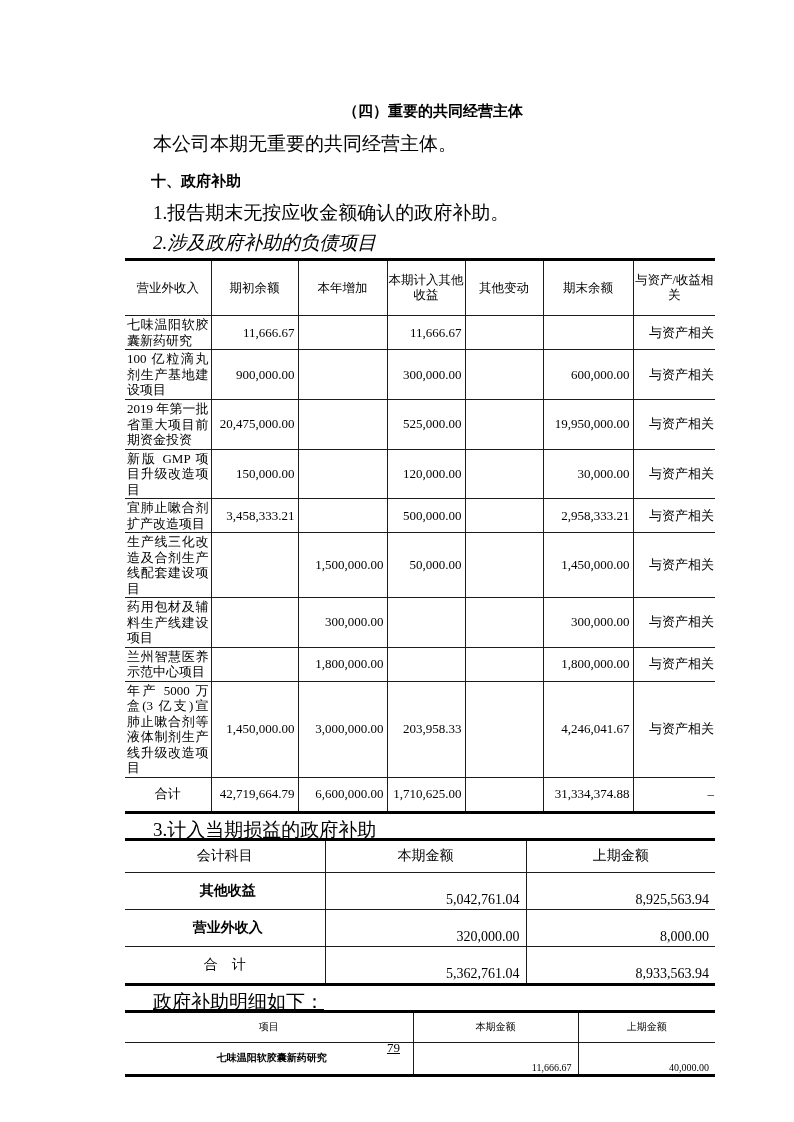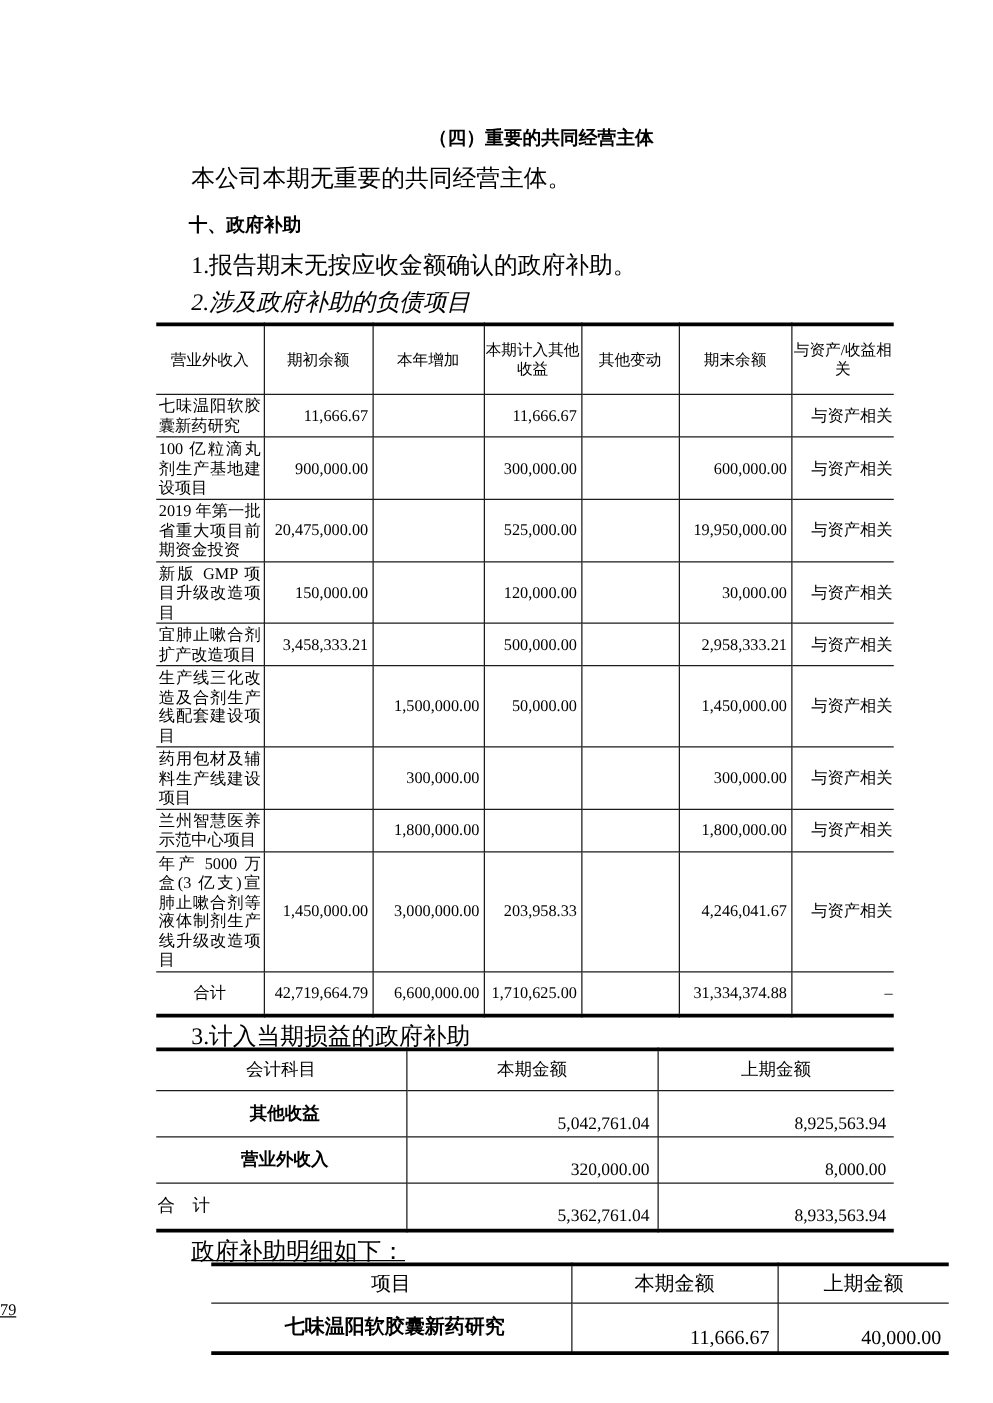--- a/index.html
+++ b/index.html
@@ -57,31 +57,32 @@
   }
   
   .t1 { margin-top: 7px; font-size: 13px; }
   .t1 .hd  { text-align: center; font-size: 12.5px; line-height: 15px; padding: 1px; }
   .t1 .nm  { text-align: justify; line-height: 15.5px; padding: 1px 2px; }
   .t1 .nu  { text-align: right; padding: 1px 3px 1px 1px; white-space: nowrap; }
   .t1 .rel { text-align: right; padding: 1px; }
   .t1 .lbl { text-align: center; padding: 1px; }
   
   .t2 { margin-top: 0px; font-size: 14px; }
-  .t3 { margin-top: 0px; font-size: 16px; margin-left: 44px; }
+  .t3 { margin-top: 0px; font-size: 10px; }
   .t23-hd { text-align: center; padding: 1px; }
   .t23-nm { text-align: center; padding: 1px 2px 1px 8px; font-weight: bold; }
   .t23-nu { text-align: right; padding: 19px 6px 1px 2px; white-space: nowrap; }
-  .t23-lbl { padding: 1px; }
+  .t23-lbl { text-align: center; padding: 1px; }
 
   .page-number {
     position: absolute;
     left: 0;
     top: 1040px;
     width: 787px;
+    text-align: center;
     font-size: 13px;
     text-decoration: underline;
   }
 </style>
 </head>
 <body>
 
 <div class="page">
   <div class="content">
 

